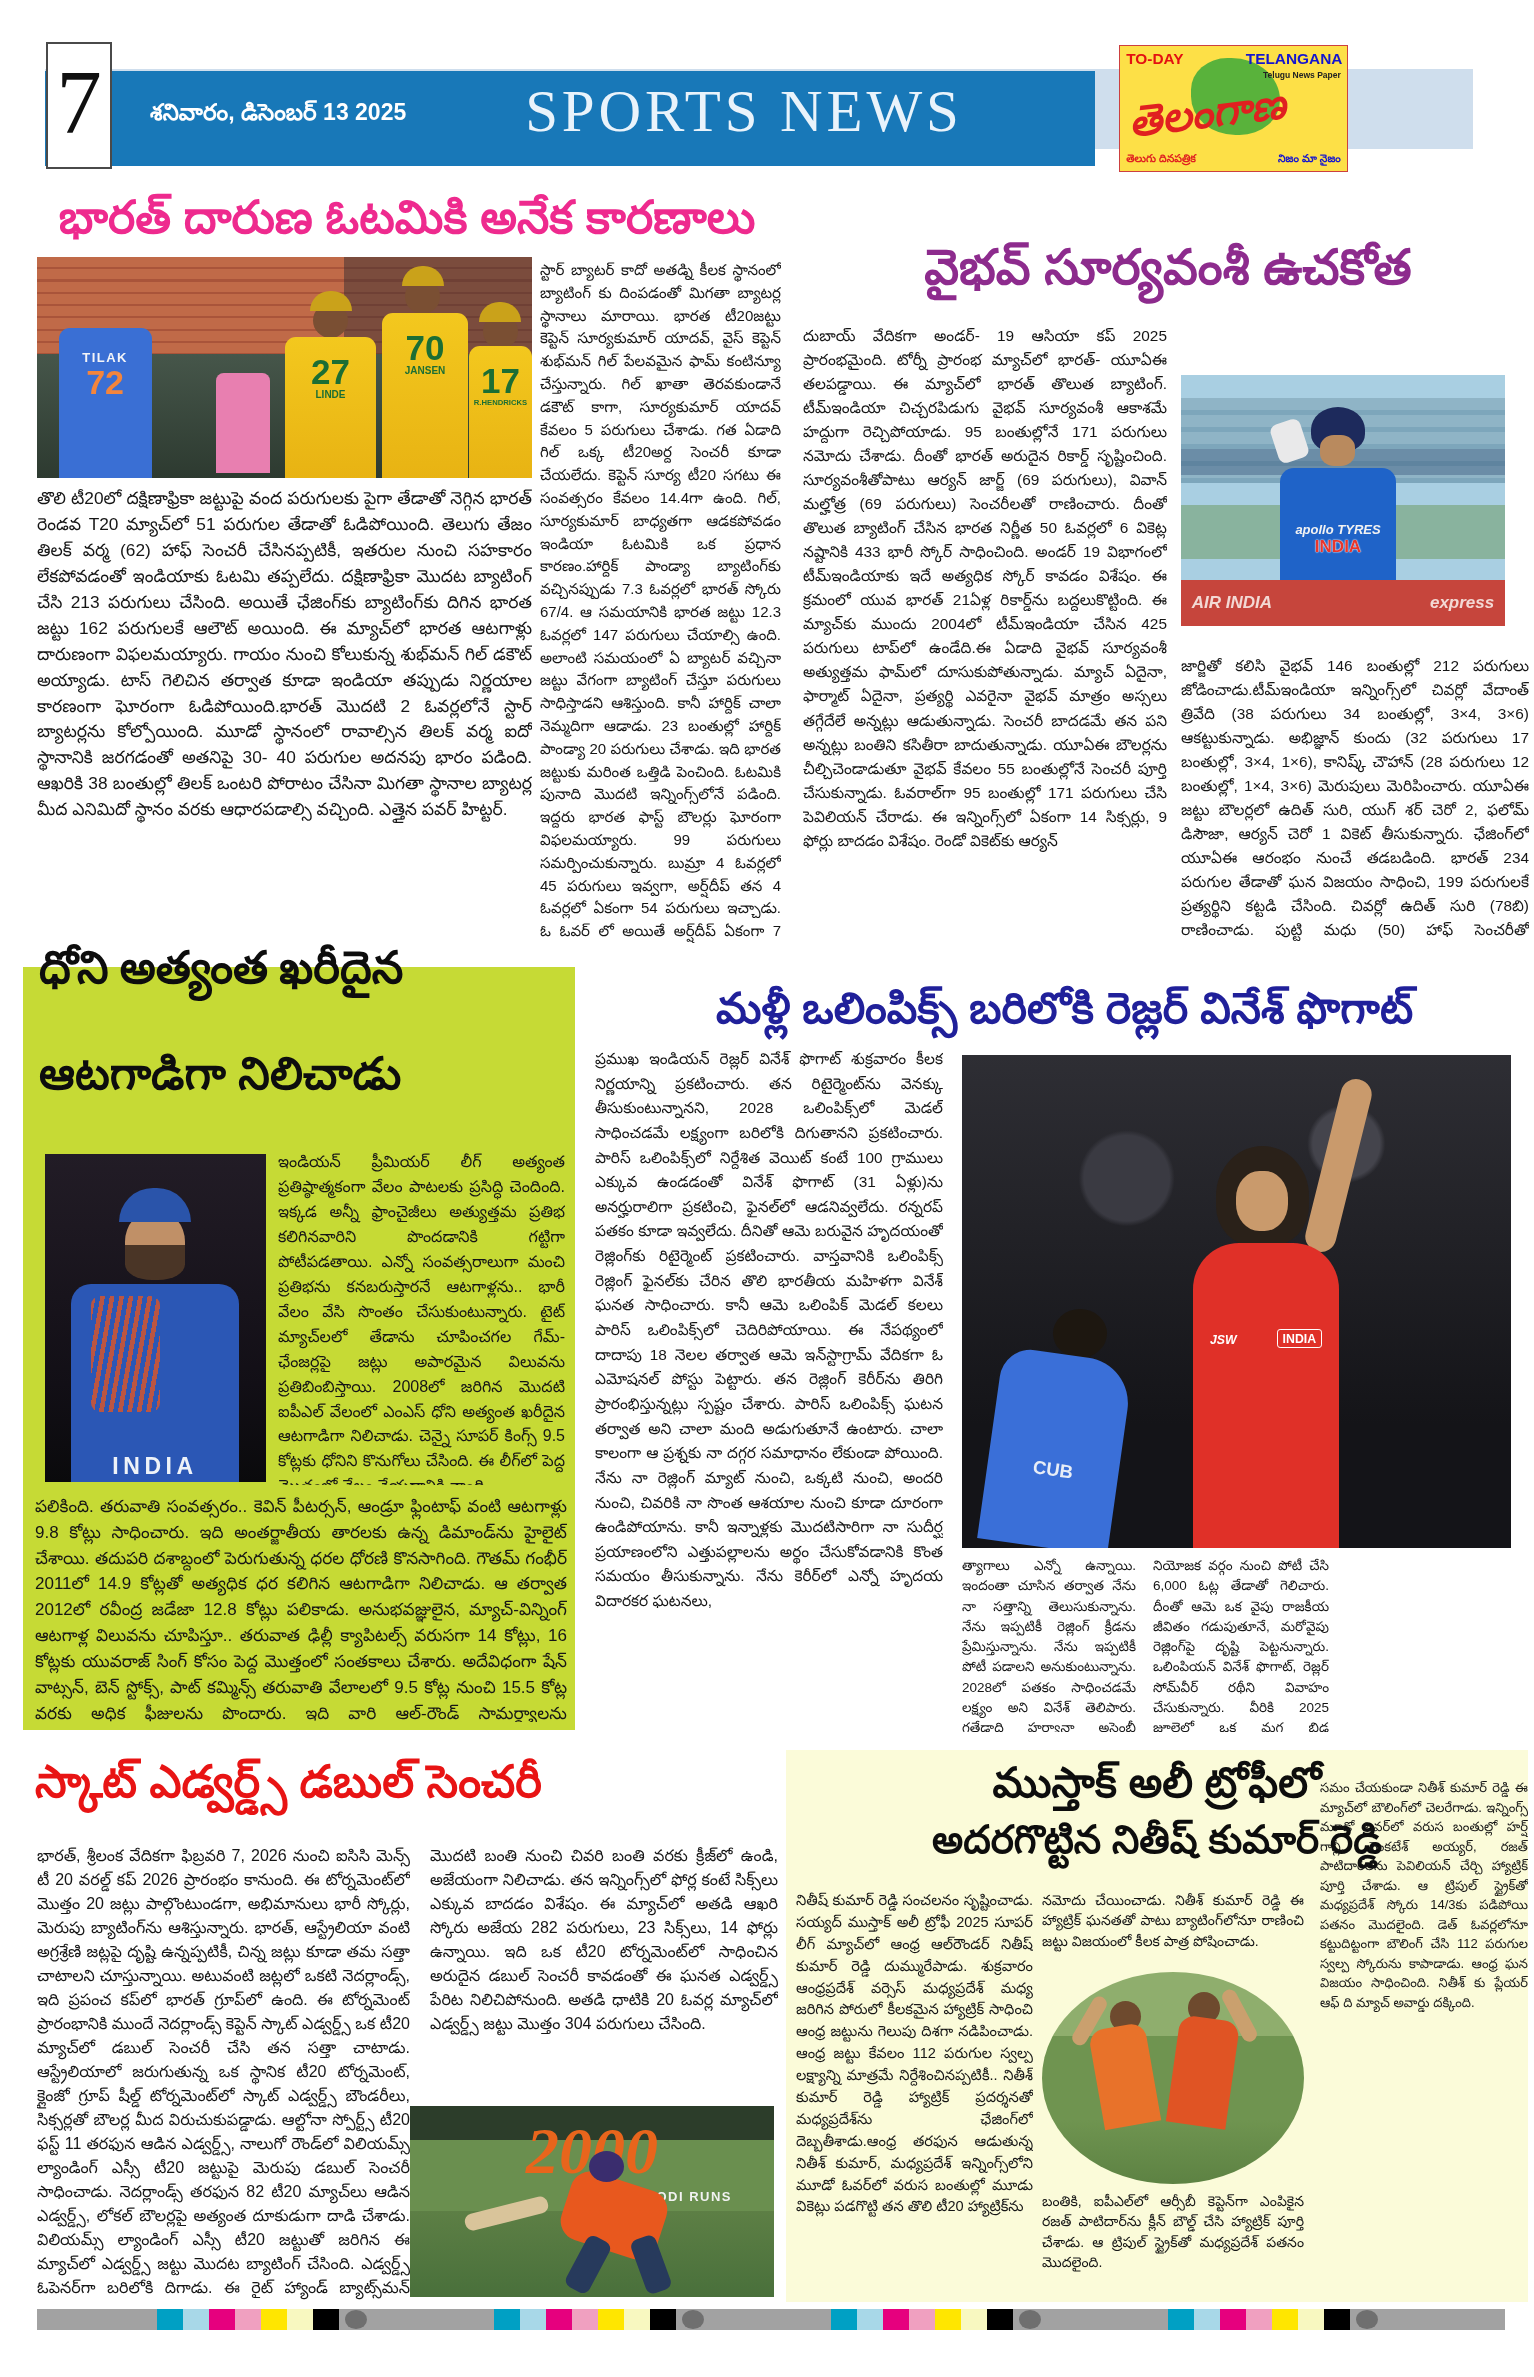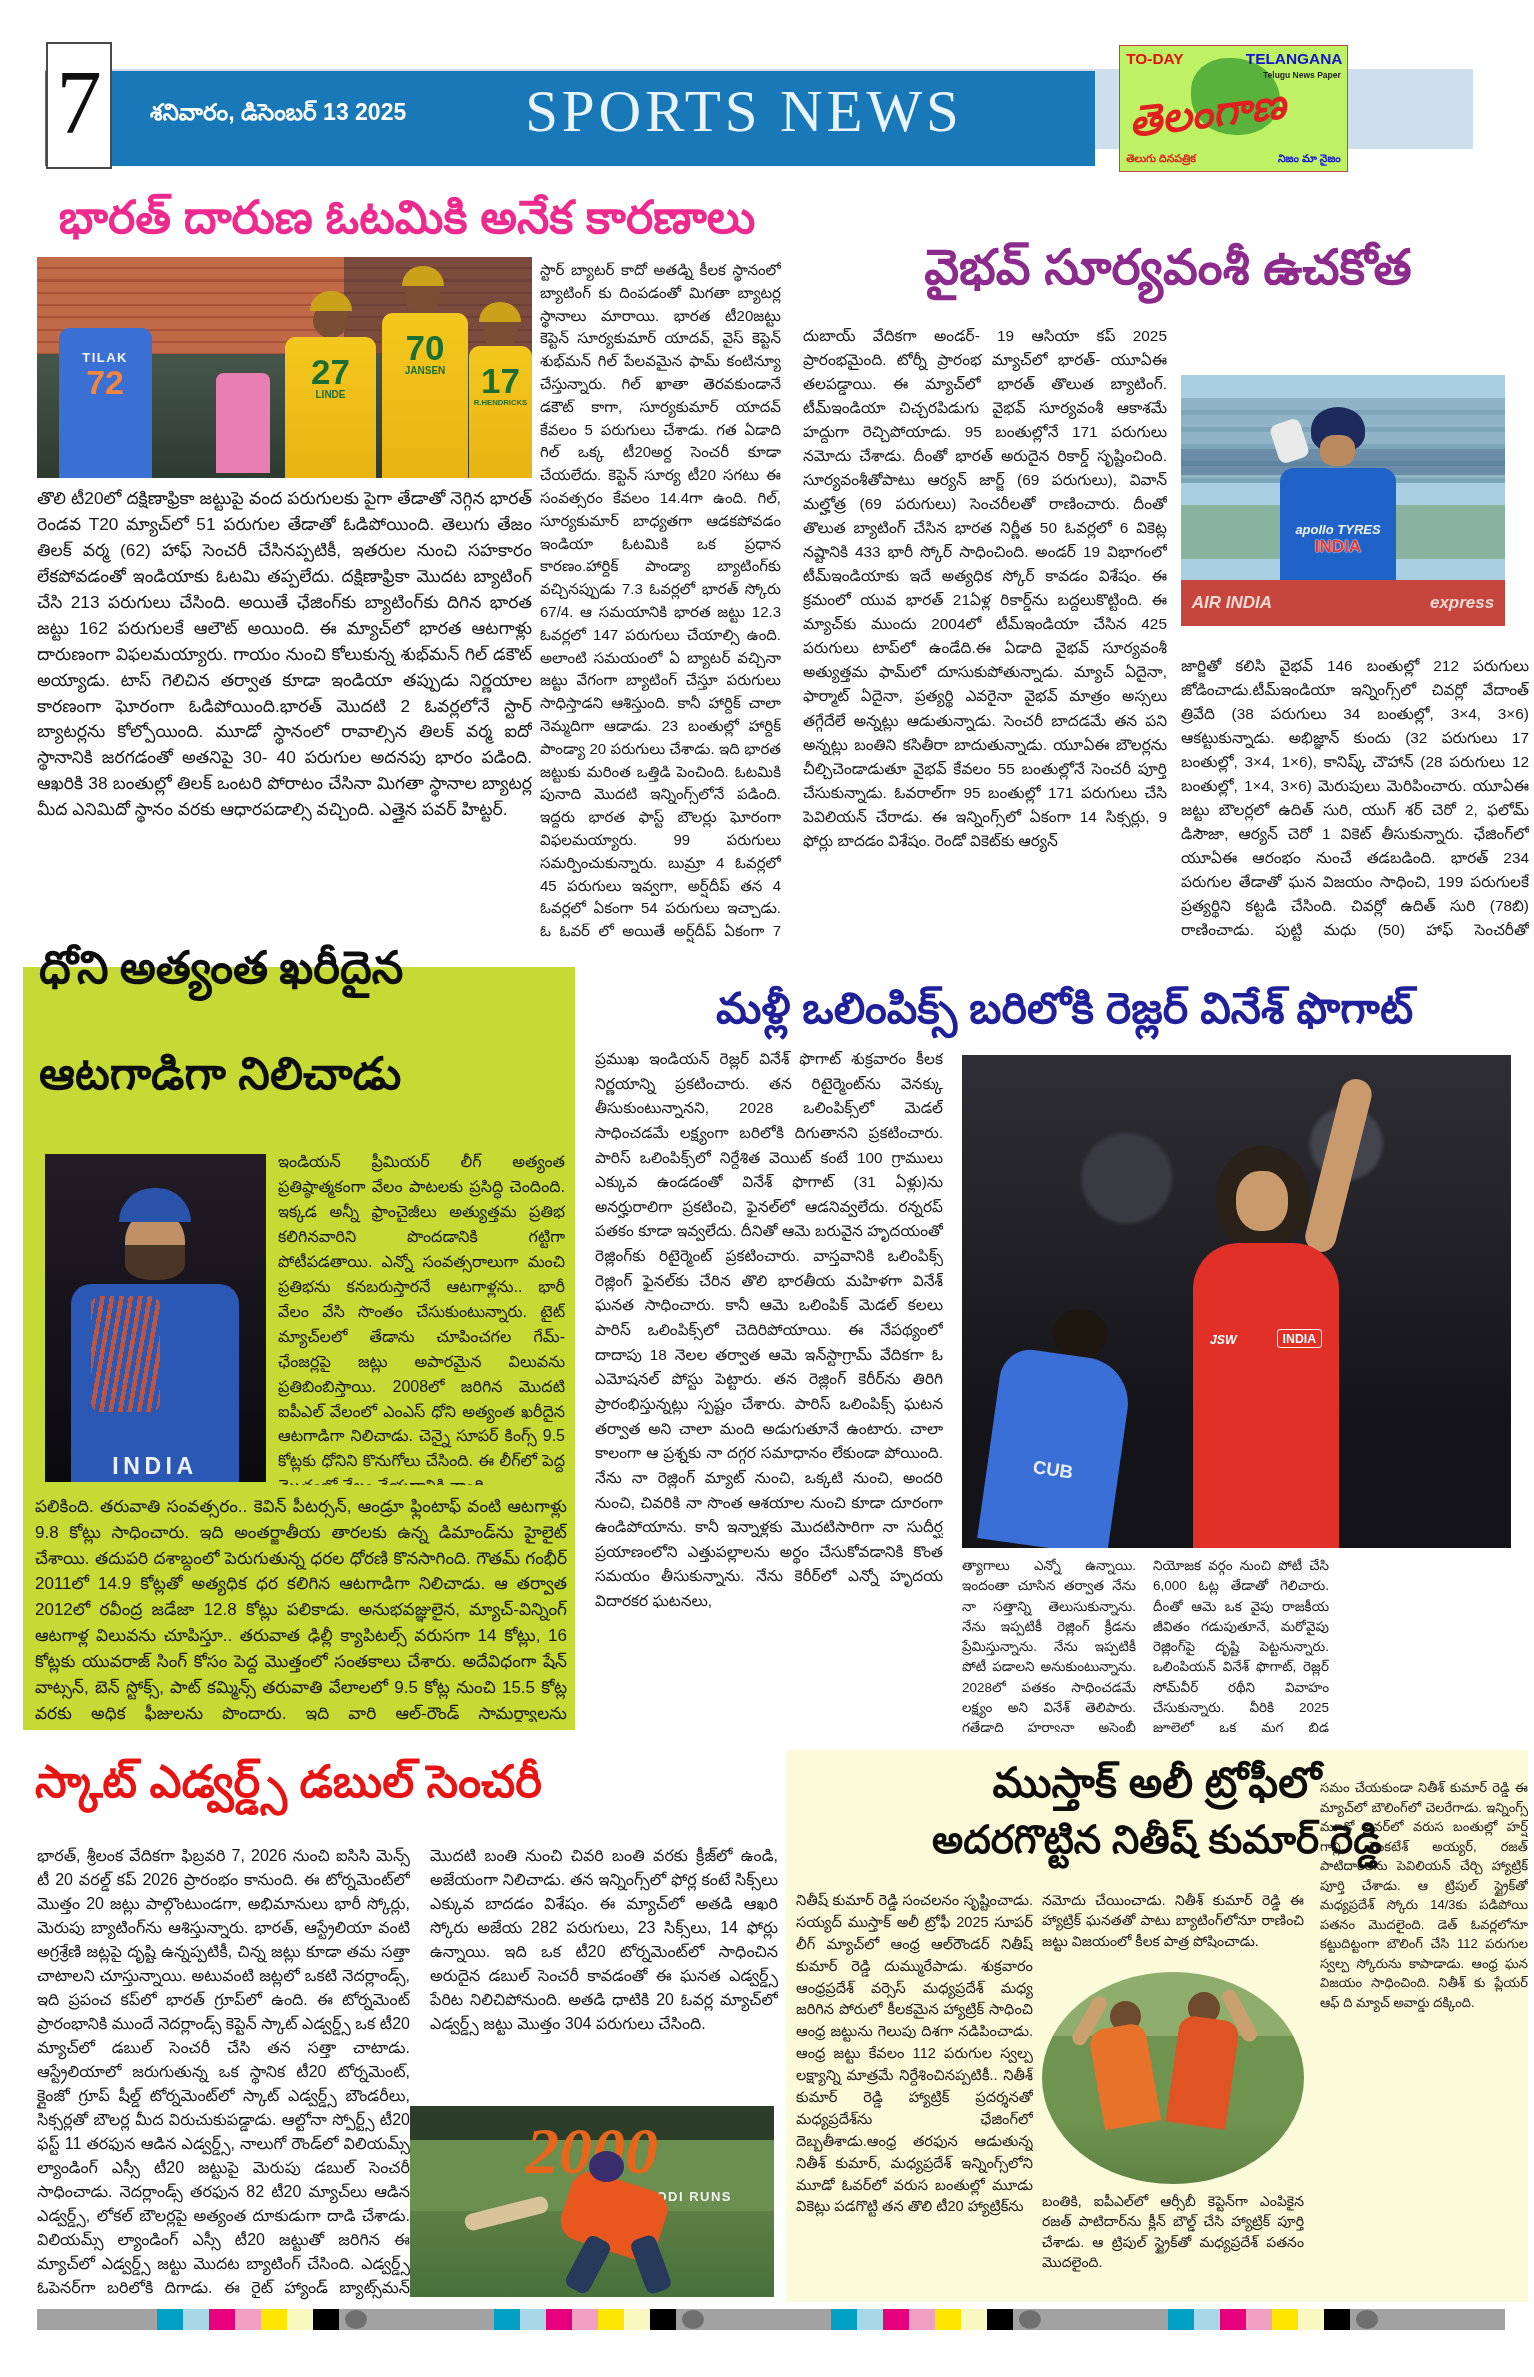--- a/index.html
+++ b/index.html
@@ -9,21 +9,21 @@
   .body-text{text-align:justify;color:#151515;overflow:hidden;}
   .headline{font-weight:bold;line-height:1.08;}
   
   .hdr-band{left:45px;top:69px;width:1428px;height:80px;background:#cfdeed;}
   .hdr-bar{left:45px;top:71px;width:1050px;height:95px;background:#1878b8;}
   .pagenum{left:46px;top:42px;width:62px;height:123px;background:#fff;border:2.3px solid #4a4a4a;
            font-family:"Liberation Serif",serif;font-size:91px;text-align:center;line-height:117px;color:#101010;}
   .hdr-date{left:150px;top:99px;font-size:23px;color:#ffffff;font-weight:bold;}
   .hdr-title{left:401px;top:77px;width:686px;text-align:center;font-family:"Liberation Serif",serif;
              font-size:59px;color:#e9f3fb;letter-spacing:3.9px;}
-  .logo{left:1119px;top:45px;width:227px;height:125px;background:#bef264;border:1.5px solid #cc4040;}
+  .logo{left:1119px;top:45px;width:227px;height:125px;background:#fde047;border:1.5px solid #cc4040;}
   .logo .map{position:absolute;left:71px;top:12.3px;width:89px;height:77px;background:#59b23b;
              border-radius:45% 60% 50% 55%;}
   .logo .today{position:absolute;left:6.2px;top:3.9px;color:#e31111;font-weight:bold;font-size:15.4px;}
   .logo .tg{position:absolute;right:4.6px;top:3.9px;color:#1414cf;font-weight:bold;font-size:15.4px;}
   .logo .tag{position:absolute;right:6.2px;top:24px;color:#222;font-size:8.5px;font-weight:bold;}
   .logo .script{position:absolute;left:9.3px;top:40px;width:208px;font-family:"Liberation Serif",serif;
                 font-style:italic;font-weight:bold;font-size:42px;color:#e02020;transform:rotate(-7deg);}
   .logo .bl{position:absolute;left:6.2px;bottom:3.9px;color:#e02020;font-size:10.8px;font-weight:bold;}
   .logo .br{position:absolute;right:6.2px;bottom:3.9px;color:#1414cf;font-size:10.8px;font-weight:bold;}
   

